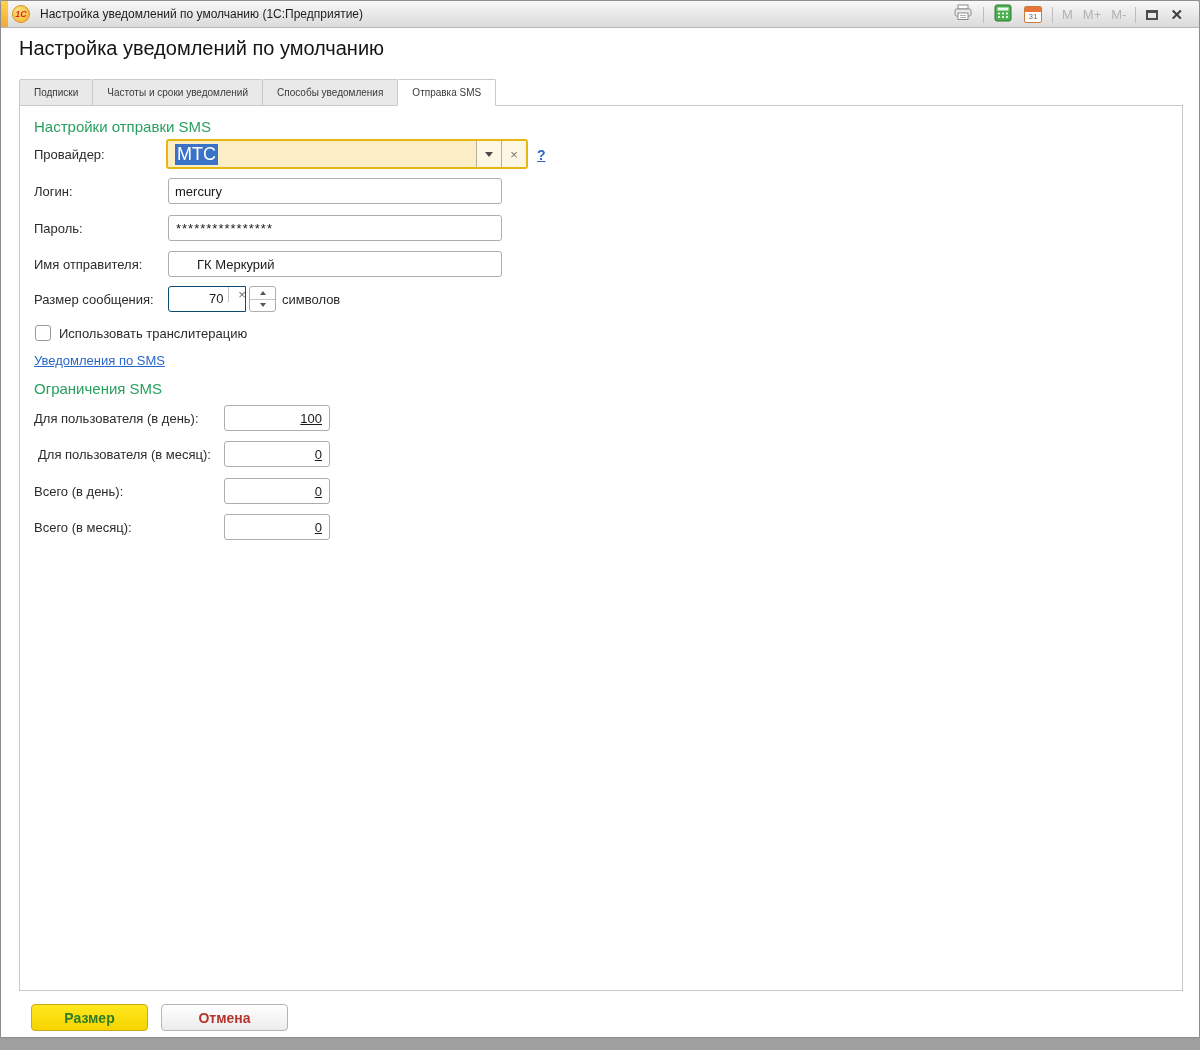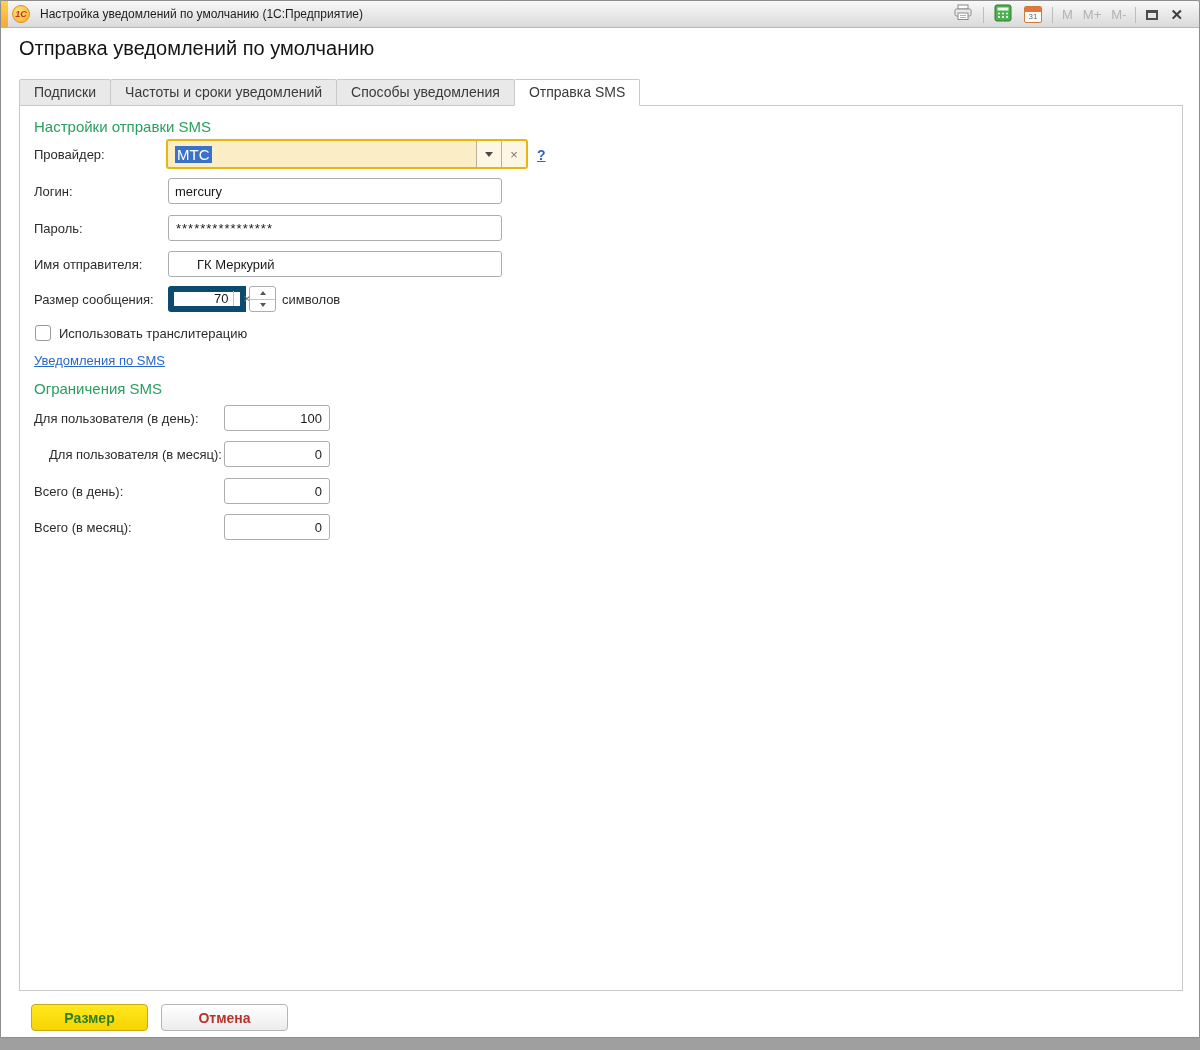--- a/index.html
+++ b/index.html
@@ -59,21 +59,21 @@
   .page-heading {
     position:absolute; left:18px; top:36px;
     font-size:20px; color:#141414;
   }
   
   .tabs { position:absolute; left:18px; top:78px; display:flex; z-index:3; }
   .tab {
     height:27px; padding:0 14px; line-height:25px;
     background:#e9e9e9;
     border:1px solid #c9c9c9;
-    font-size:14px; color:#3a3a3a;
+    font-size:10px; color:#3a3a3a;
     margin-left:-1px; white-space:nowrap;
     border-radius:2px 2px 0 0;
     cursor:default;
   }
   .tab:first-child { margin-left:0; }
   .tab.active {
     background:#fff; border-bottom-color:#fff; position:relative; z-index:4;
   }
   
   .panel {
@@ -83,46 +83,46 @@
     z-index:2;
   }
   .section-title { position:absolute; font-size:15px; color:#2aa05e; }
   .frm-label { position:absolute; font-size:13px; color:#2b2b2b; white-space:nowrap; }
   .txt-input {
     position:absolute; height:26px;
     border:1px solid #adadad; border-radius:3px;
     font-family:"Liberation Sans",sans-serif; font-size:13px; color:#1a1a1a;
     padding:0 7px; background:#fff; outline:none;
   }
-  .num-input { text-align:right; }
+  .num-input { text-align:right;text-decoration:underline; }
   
   .provider-box {
     position:absolute; left:146px; top:33px;
     width:362px; height:30px;
     border:2px solid #e7b60f; border-radius:3px;
     background:#fbeec6;
     display:flex; align-items:stretch;
   }
   .provider-text {
     flex:1 1 auto; display:flex; align-items:center;
-    padding-left:7px; font-size:15px;
+    padding-left:7px; font-size:18px;
   }
   .provider-selection { background:#3a72c8; color:#fff; padding:0 2px; }
   .combo-btn {
     flex:0 0 25px; display:flex; align-items:center; justify-content:center;
     border-left:1px solid #b9b099; background:#fdf6e3; cursor:default;
   }
   .combo-arrow { width:0; height:0; border-left:4px solid transparent; border-right:4px solid transparent; border-top:5px solid #4a4a4a; }
   .combo-clear { font-size:13px; color:#777; line-height:1; }
   .help-link { position:absolute; font-size:14px; font-weight:bold; color:#2968c8; text-decoration:underline; cursor:pointer; }
   
   .size-group { position:absolute; left:148px; top:180px; display:flex; }
   .size-field {
-    width:78px; height:26px; border:6px solid #0c4a6e; border-radius:3px 0 0 3px;
-    display:flex; align-items:flex-end; background:#fff;padding-left:40px;
+    width:78px; height:26px; border:1px solid #0c4a6e; border-radius:3px 0 0 3px;
+    display:flex; align-items:flex-start; background:#fff;padding-left:40px;
   }
   .size-value { flex:1; text-align:right; padding:4px 5px 0 0; font-size:13px; color:#1a1a1a; }
   .size-clear {
     flex:0 0 26px; border-left:1px solid #c4c4c4; display:flex; align-items:center; justify-content:center;
     color:#6f6f6f; font-size:13px; cursor:default;
   }
   .spinner {
     width:27px; height:26px; margin-left:3px;
     border:1px solid #adadad; border-radius:3px; background:#fff;
     display:flex; flex-direction:column;
@@ -206,21 +206,21 @@
       <div class="tb-sep"></div>
       <div class="tb-btn">
         <span class="maxi-glyph"></span>
       </div>
       <div class="tb-btn">
         <span class="close-glyph">✕</span>
       </div>
     </div>
   </div>
 
-  <div class="page-heading">Отправка уведомлений по умолчанию</div>
+  <div class="page-heading">Настройка уведомлений по умолчанию</div>
 
   <div class="tabs">
     <div class="tab">Подписки</div>
     <div class="tab">Частоты и сроки уведомлений</div>
     <div class="tab">Способы уведомления</div>
     <div class="tab active">Отправка SMS</div>
   </div>
 
   <div class="panel">
 
@@ -269,21 +269,21 @@
     <div class="chk-box"></div>
     <div class="chk-label">Использовать транслитерацию</div>
 
     <div class="sms-link">Уведомления по SMS</div>
 
     <div class="section-title" style="left:14px; top:274px;">Ограничения SMS</div>
 
     <div class="frm-label" style="left:14px; top:305px;">Для пользователя (в день):</div>
     <input class="txt-input num-input" style="left: 204px; top: 299px; width: 106px;" value="100">
 
-    <div class="frm-label" style="left:29px; top:341px;">Для пользователя (в месяц):</div>
+    <div class="frm-label" style="left:18px; top:341px;">Для пользователя (в месяц):</div>
     <input class="txt-input num-input" style="left: 204px; top: 335px; width: 106px;" value="0">
 
     <div class="frm-label" style="left:14px; top:378px;">Всего (в день):</div>
     <input class="txt-input num-input" style="left: 204px; top: 372px; width: 106px;" value="0">
 
     <div class="frm-label" style="left:14px; top:414px;">Всего (в месяц):</div>
     <input class="txt-input num-input" style="left: 204px; top: 408px; width: 106px;" value="0">
 
   </div>
 

